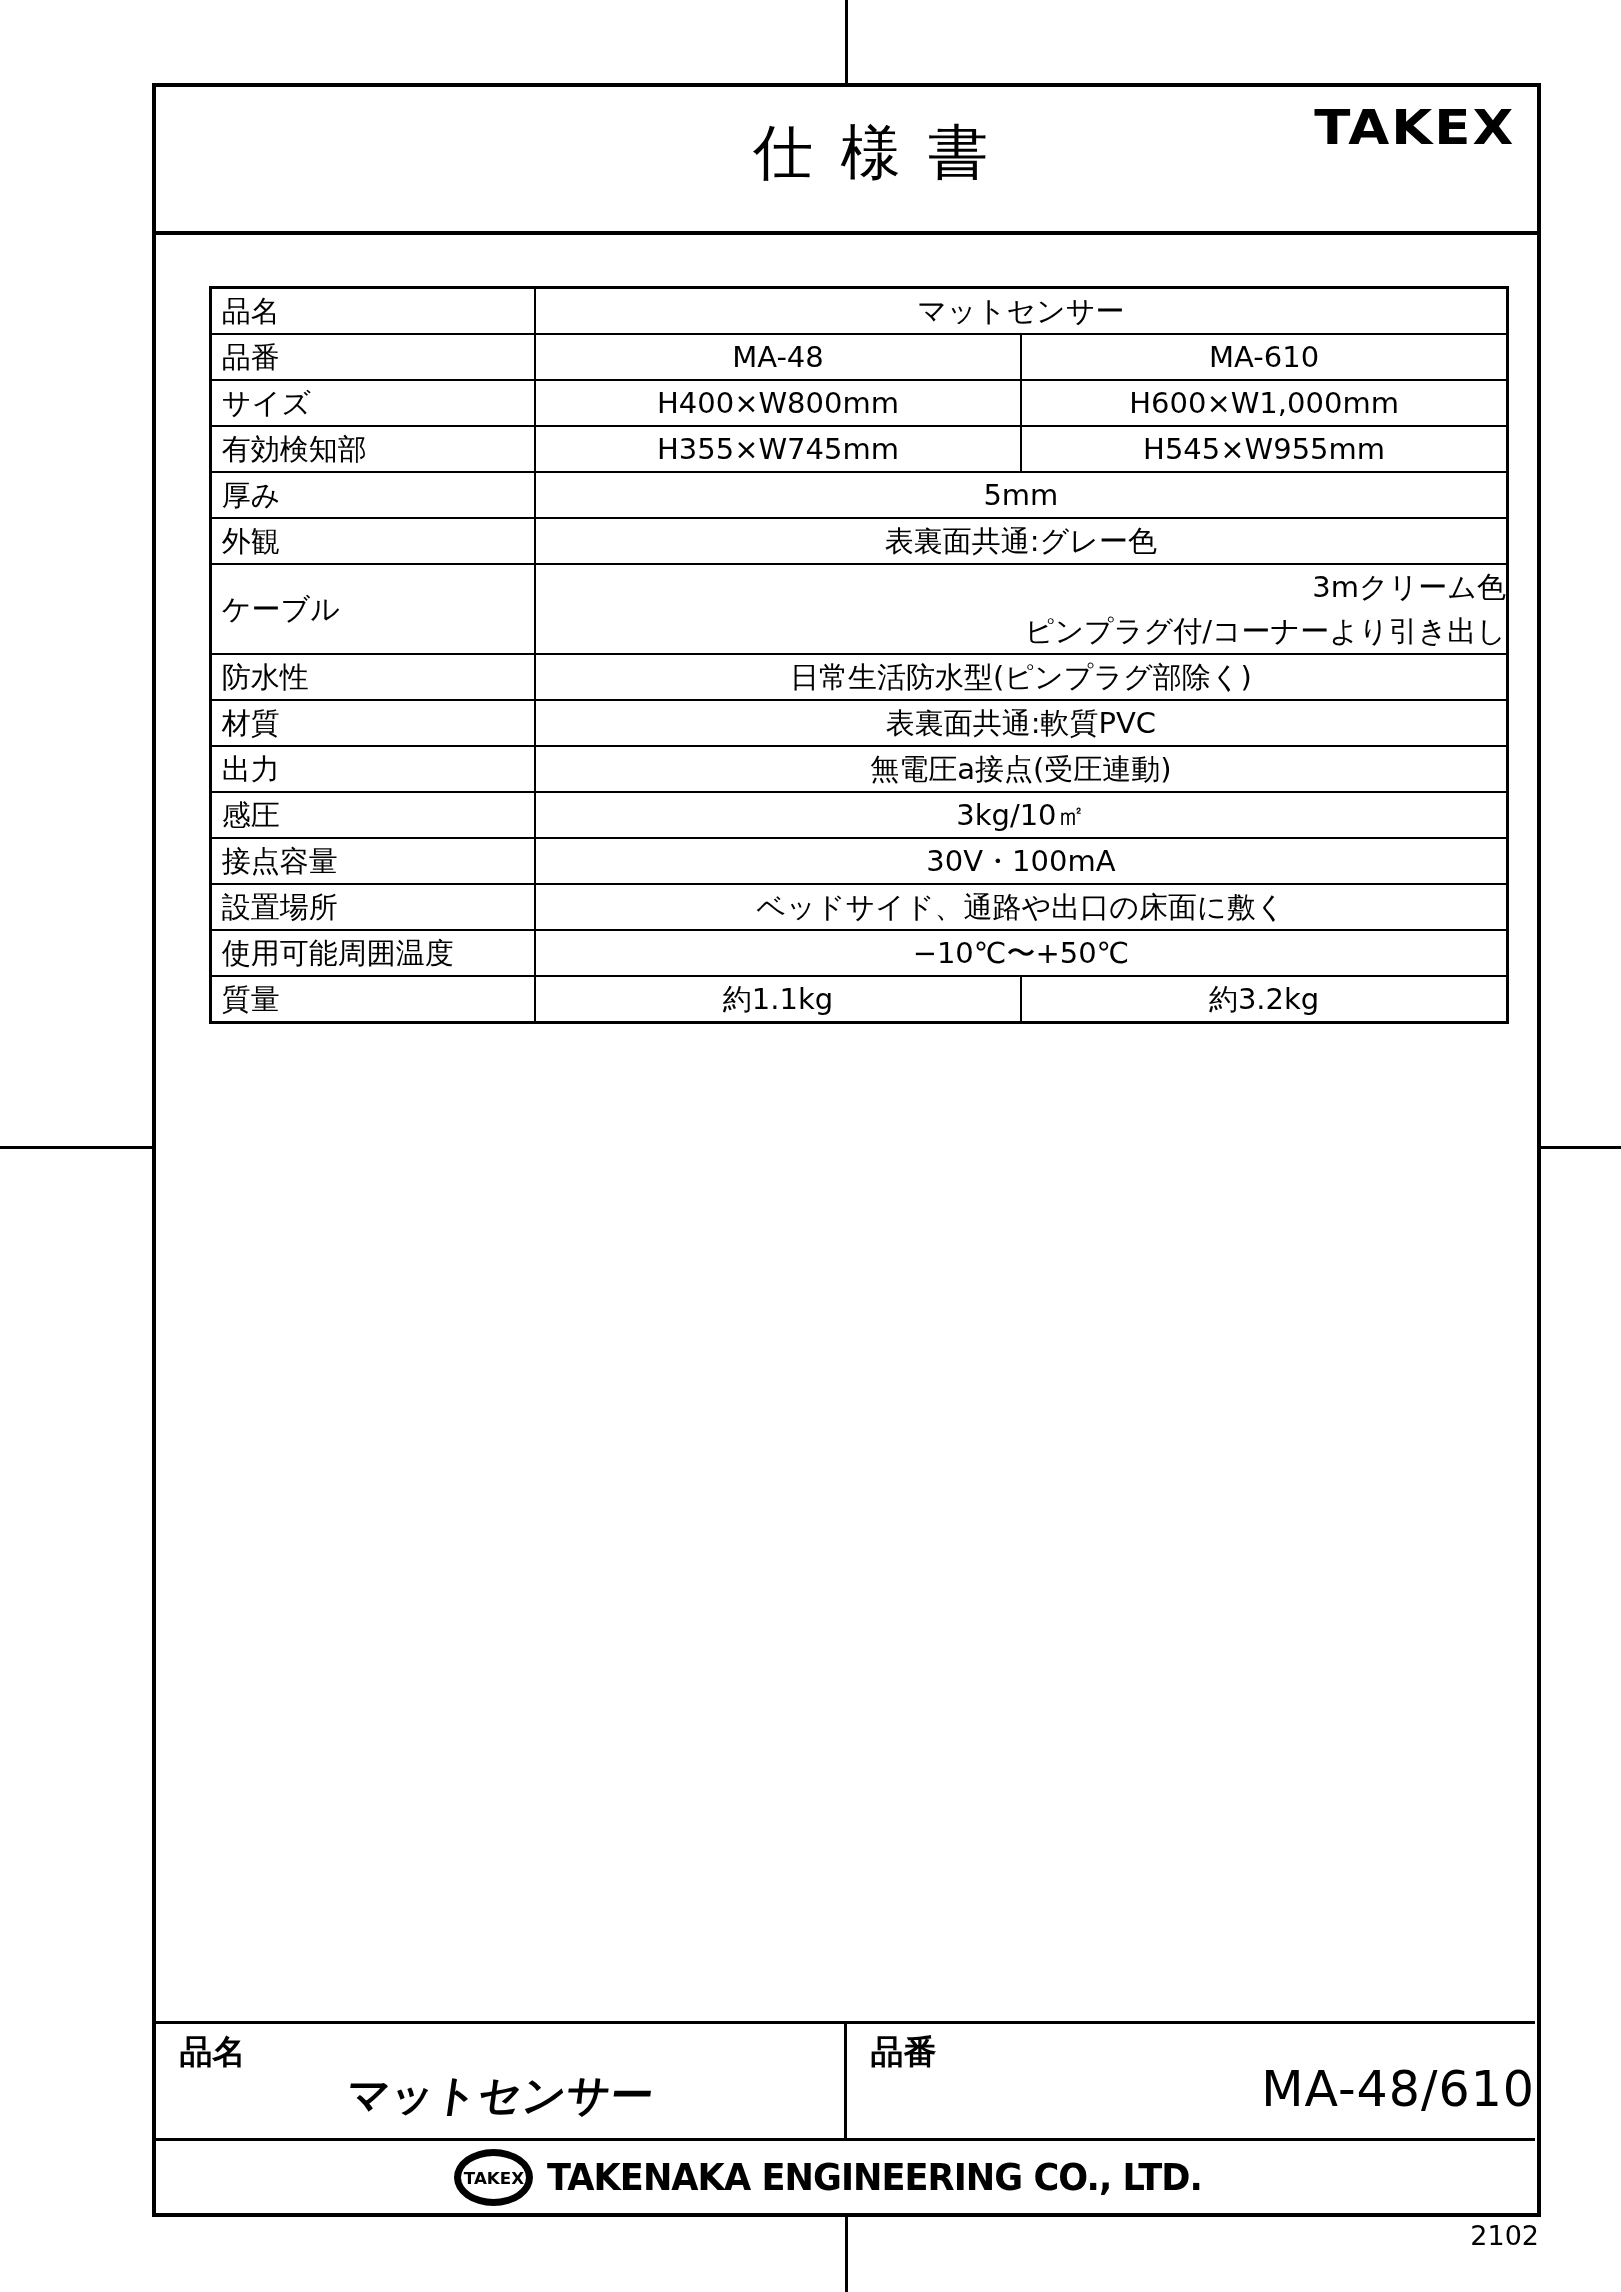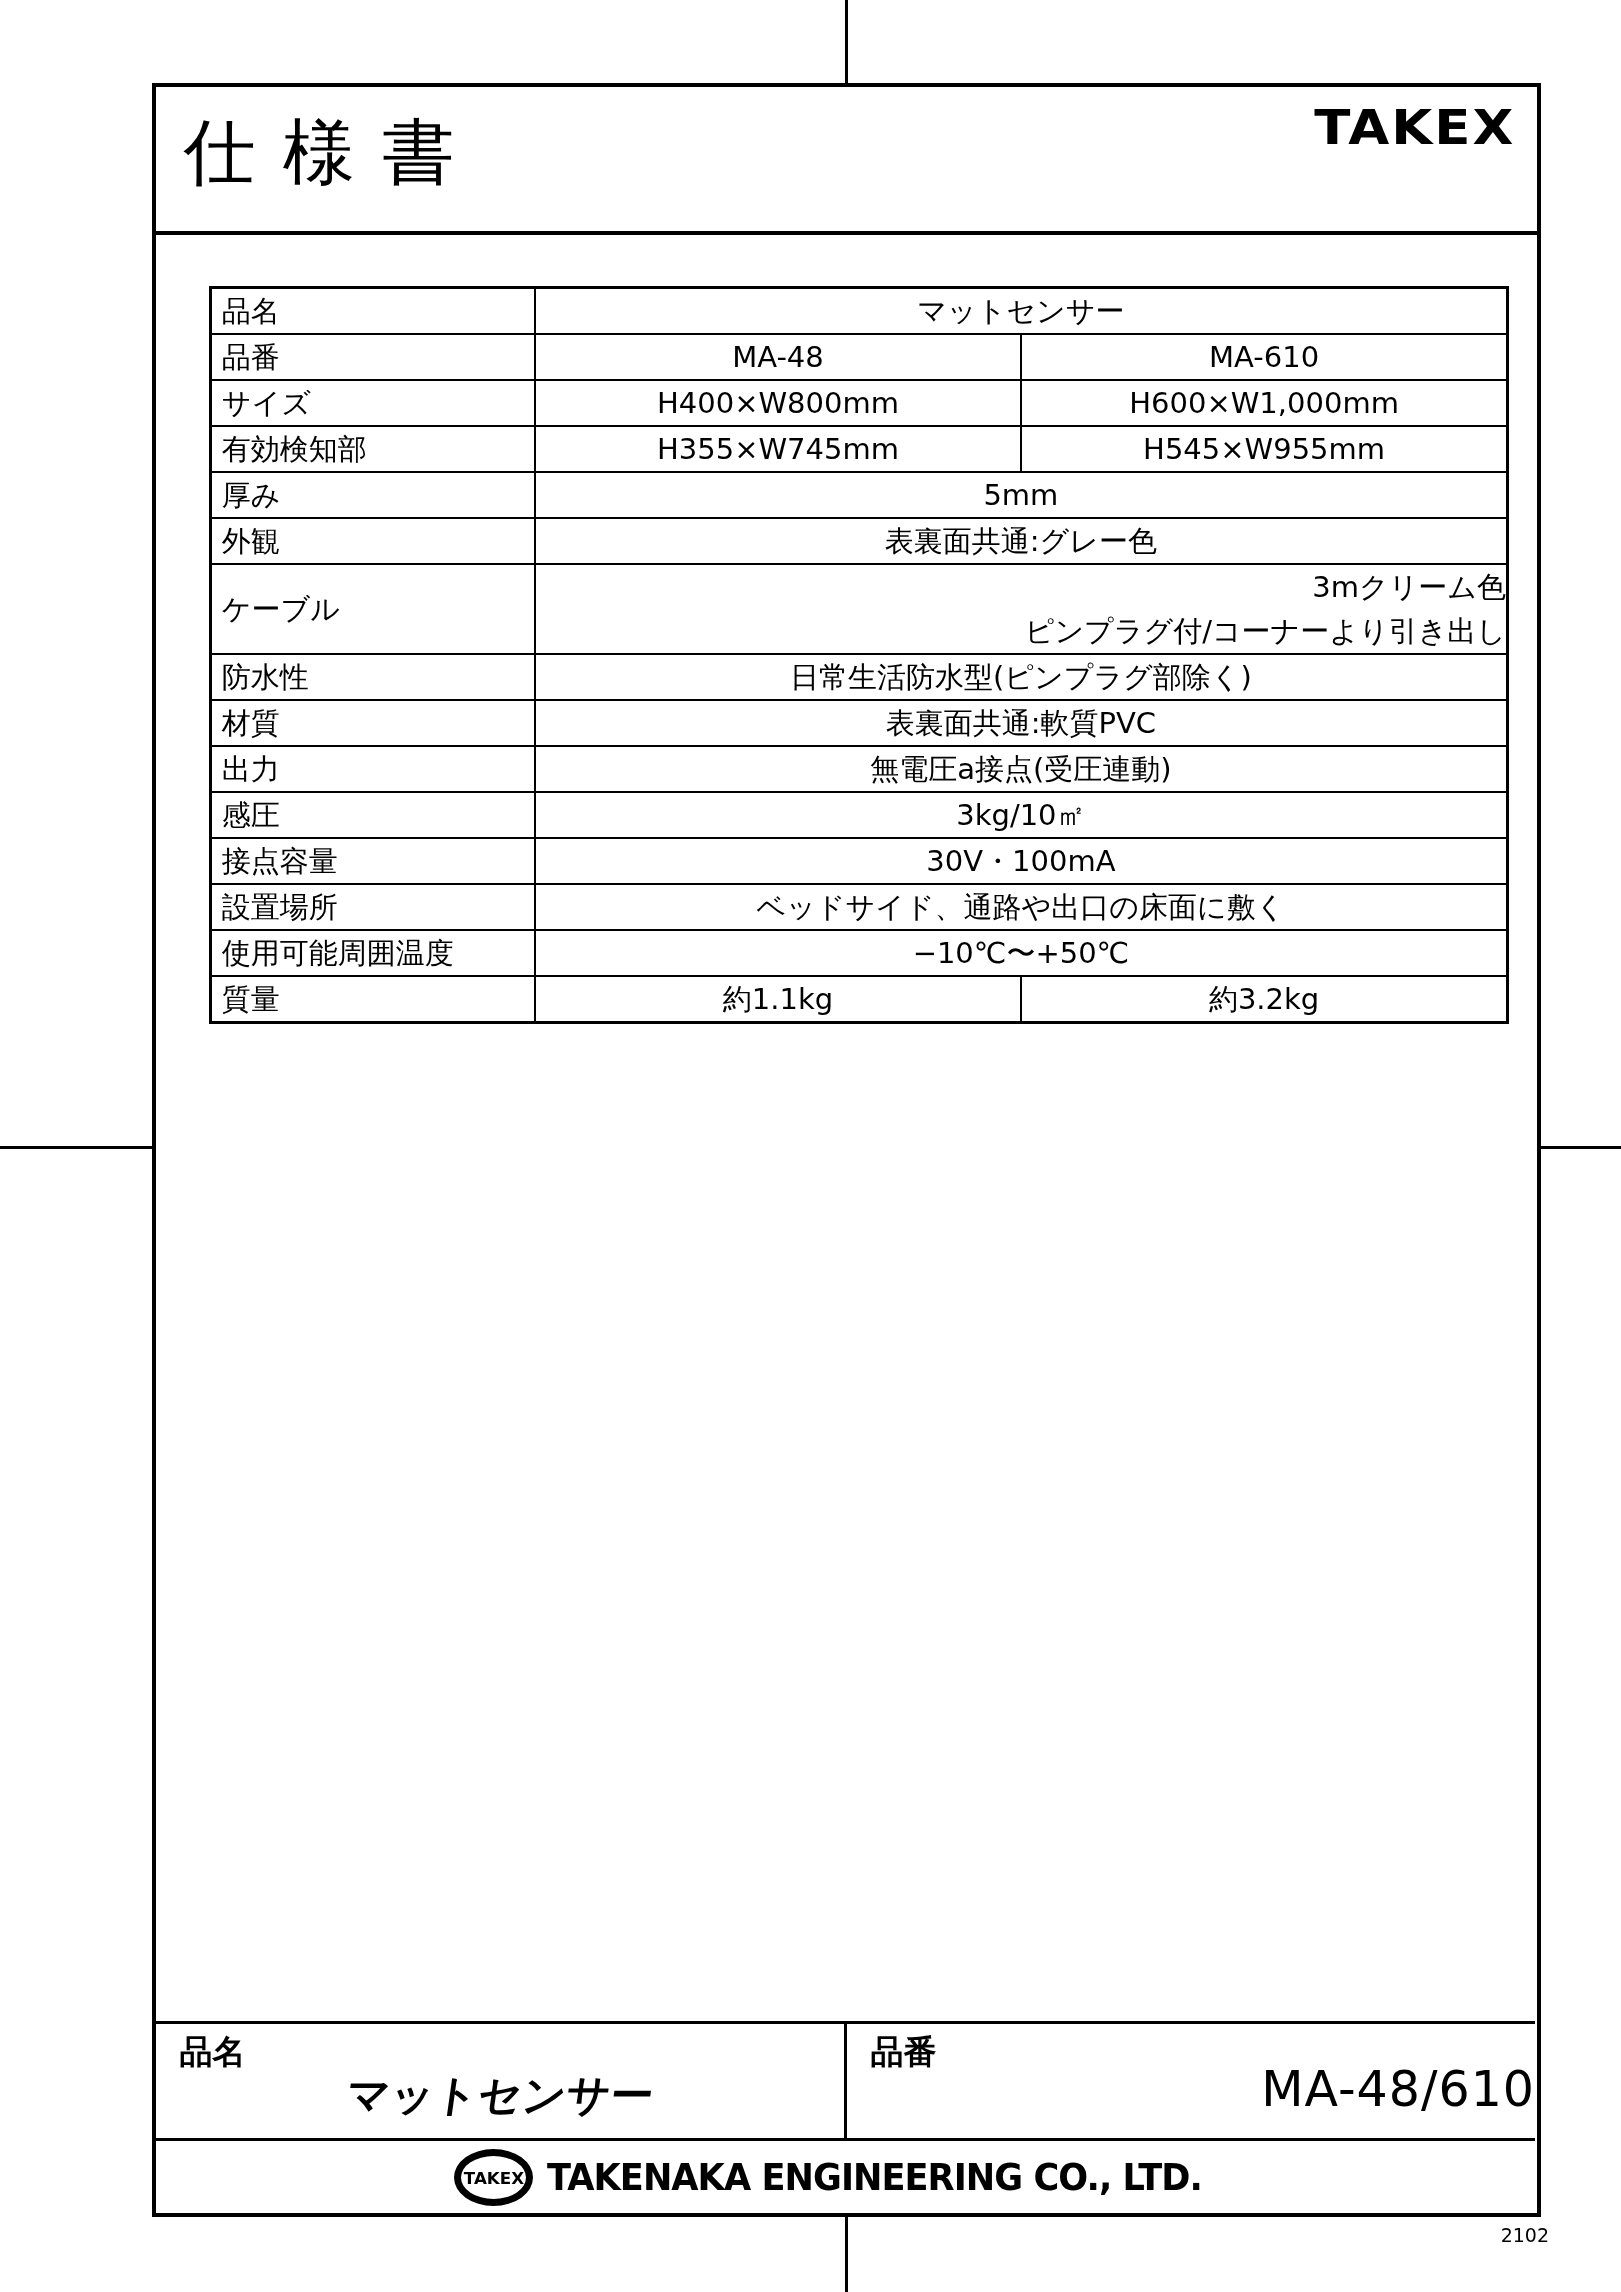--- a/index.html
+++ b/index.html
@@ -17,23 +17,24 @@
 
   #page {
     position:absolute; left:152px; top:83px;
     width:1389px; height:2134px;
     border:4.9px solid #000; box-sizing:border-box;
   }
 
   
   .title {
     position:absolute; top:15.7px; left:0; width:100%;
-    font-size:72px; line-height:98px;
+    text-align:center; font-size:60px; line-height:98px;
     letter-spacing:27.4px; text-indent:27.4px; font-weight:400;
     white-space:nowrap;
+    padding-left:24px;
   }
   .brand {
     position:absolute; top:11.8px; right:21.6px;
     font-size:53px; font-weight:900; letter-spacing:2px;
     transform:scaleY(0.92); transform-origin:top right;
     white-space:nowrap;
   }
   .header-rule {
     position:absolute; top:144px; left:0; width:100%;
     height:3.9px; background:#000;
@@ -82,22 +83,22 @@
     display:flex; align-items:center; justify-content:center;
     font-size:16.7px; font-weight:900; letter-spacing:0; flex:0 0 auto;
   }
   .company {
     font-size:37px; font-weight:900; letter-spacing:-1px;
     transform:scaleX(0.95); transform-origin:center left;
     white-space:nowrap;
   }
 
   .page-num {
-    position:absolute; top:2221px; right:72px;
-    font-size:19px; line-height:29px;
+    position:absolute; top:2221px; right:82px;
+    font-size:27px; line-height:29px;
   }
 </style>
 </head>
 <body>
 
 <div class="crop" id="crop-top"></div>
 <div class="crop" id="crop-bottom"></div>
 <div class="crop" id="crop-left"></div>
 <div class="crop" id="crop-right"></div>
 

